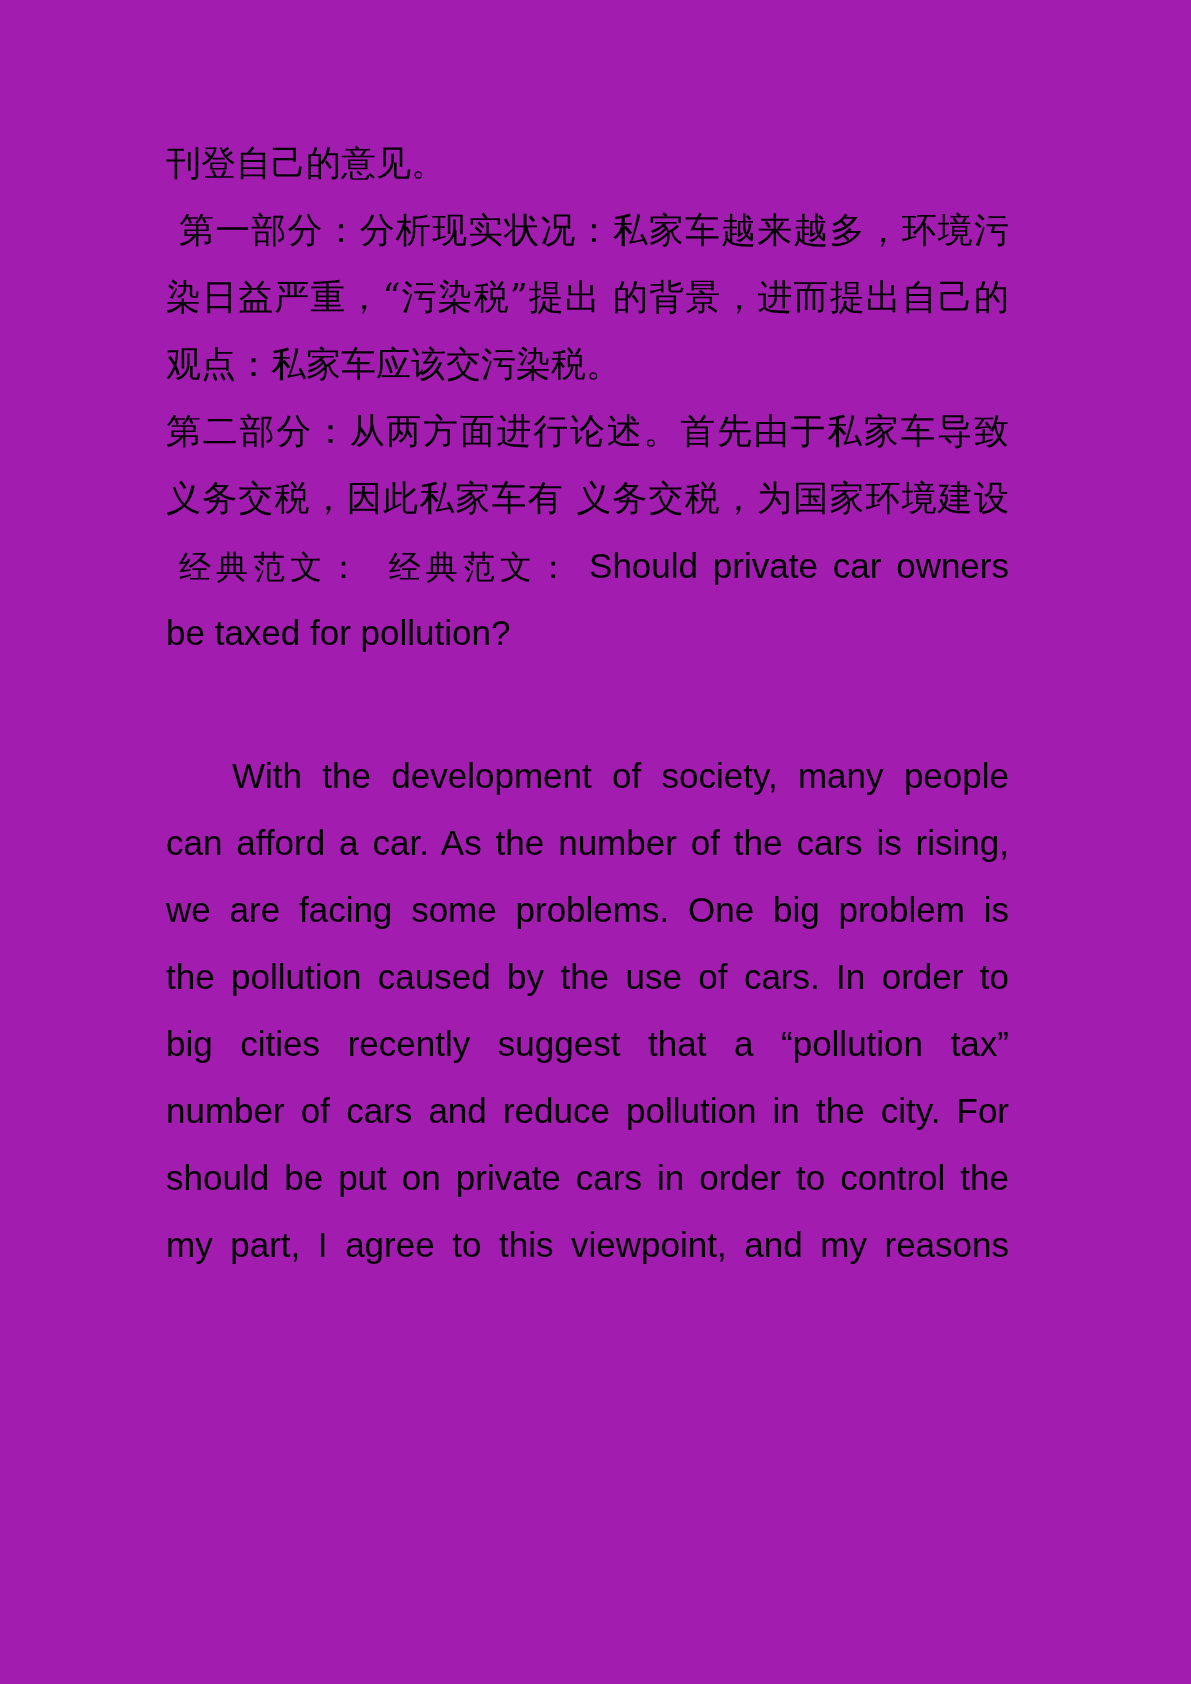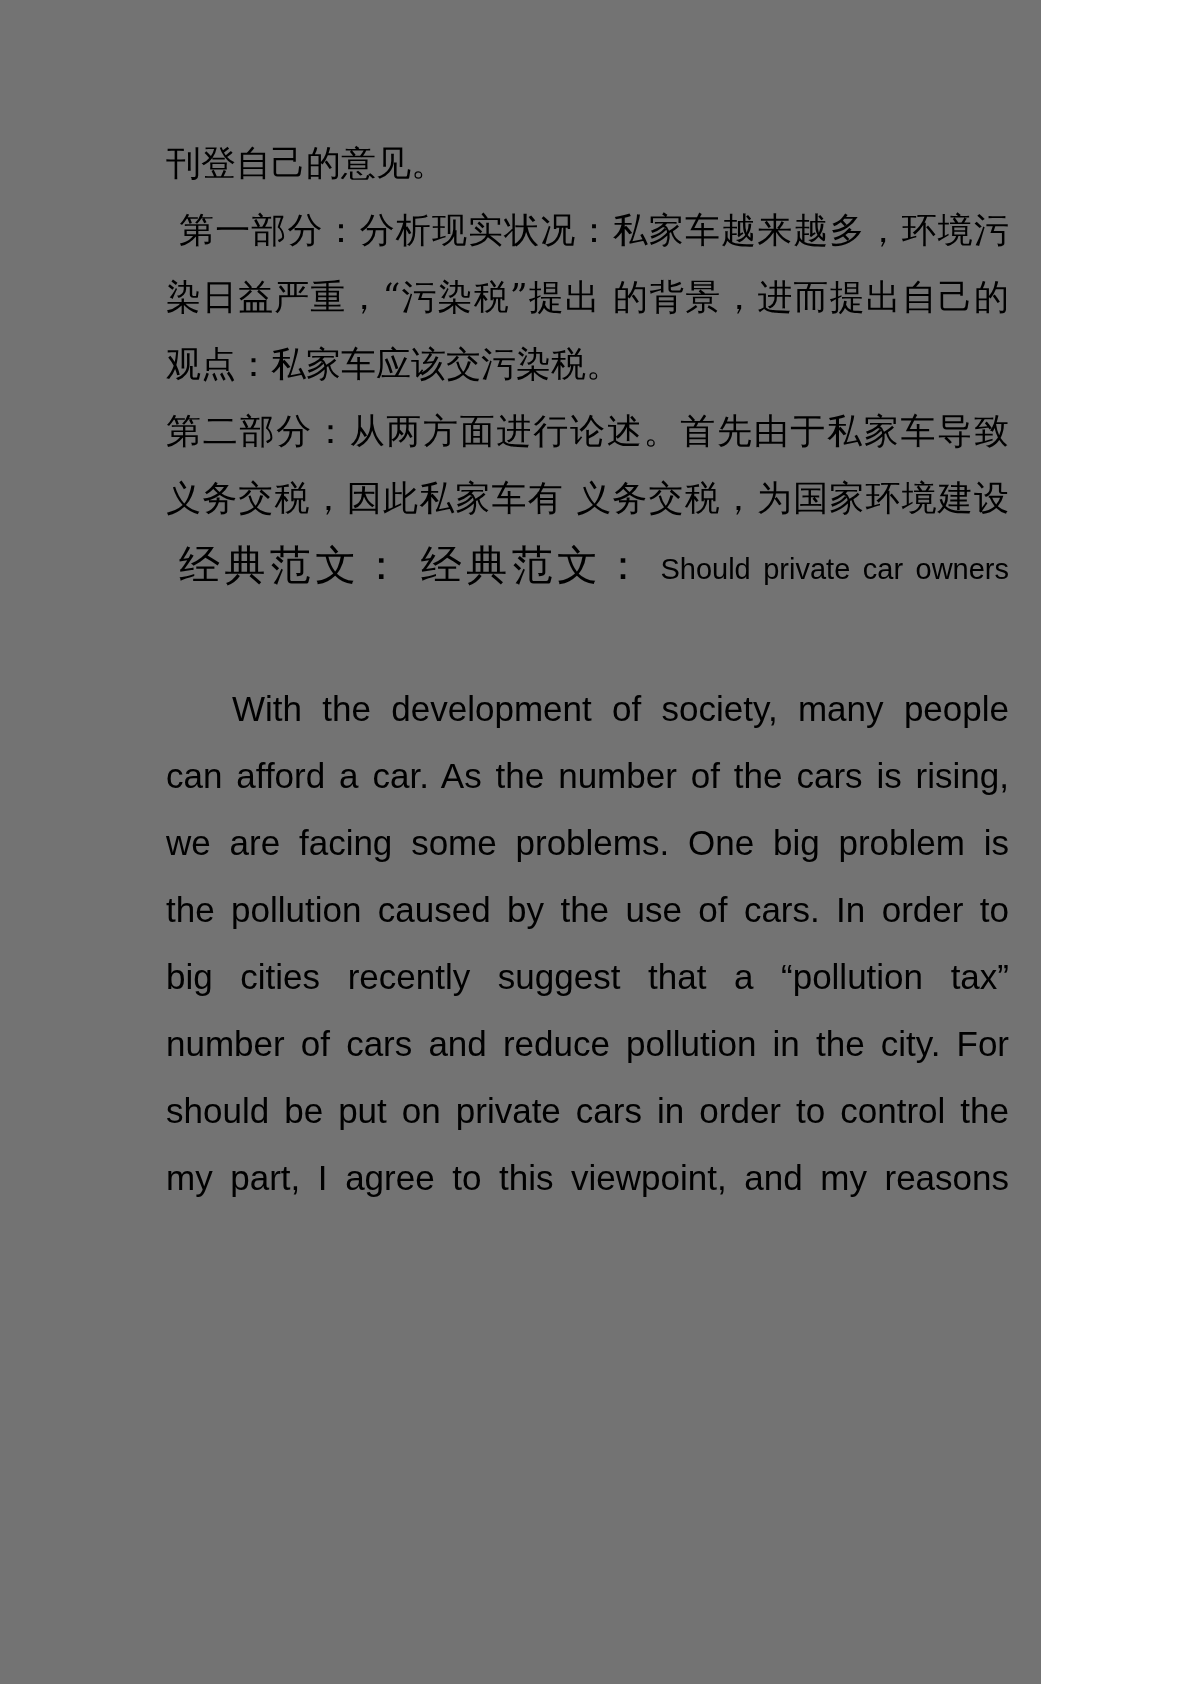--- a/index.html
+++ b/index.html
@@ -2,23 +2,23 @@
 <html><head>
 <meta charset="utf-8">
 <style>
   html, body {
     margin: 0;
     padding: 0;
     background: #ffffff;
   }
   .page {
     position: relative;
-    width: 1041px;
+    width: 1191px;
     height: 1684px;
-    background: #737373;
+    background: #a21caf;
     overflow: hidden;
   }
   .textblock {
     position: absolute;
     left: 166px;
     top: 130px;
     width: 843px;
   }
   .line {
     height: 67px;
@@ -33,25 +33,25 @@
   .en {
     font-family: "Liberation Sans", "DejaVu Sans", sans-serif;
     font-size: 35px;
   }
   .mixed {
     font-family: "DejaVu Serif", "Liberation Serif", serif;
     font-size: 35px;
   }
   .mixed .en-run {
     font-family: "Liberation Sans", "DejaVu Sans", sans-serif;
-    font-size: 29px;
+    font-size: 35px;
   }
   .mixed .zh-run {
-    font-family: Liberation Serif, serif;
-    font-size: 41px;
+    font-family: Liberation Mono, monospace;
+    font-size: 32px;
   }
   .just {
     text-align: justify;
     text-align-last: justify;
   }
   .ind-half {
     padding-left: 13px;
   }
   .ind-first {
     text-indent: 66px;
@@ -66,20 +66,21 @@
 
 <div class="page">
   <div class="textblock" id="lines">
       <div class="line zh">刊登自己的意见。</div>
       <div class="line zh just ind-half">第一部分：分析现实状况：私家车越来越多，环境污</div>
       <div class="line zh just">染日益严重，“污染税”提出 的背景，进而提出自己的</div>
       <div class="line zh">观点：私家车应该交污染税。</div>
       <div class="line zh just">第二部分：从两方面进行论述。首先由于私家车导致</div>
       <div class="line zh just">义务交税，因此私家车有 义务交税，为国家环境建设</div>
       <div class="line mixed just ind-half"><span class="zh-run">经典范文：</span><span class="zh-run"> 经典范文：</span><span class="en-run"> Should private car owners</span></div>
+      <div class="line en">be taxed for pollution?</div>
       <div class="line blank"></div>
       <div class="line en just ind-first">With the development of society, many people</div>
       <div class="line en just">can afford a car. As the number of the cars is rising,</div>
       <div class="line en just">we are facing some problems. One big problem is</div>
       <div class="line en just">the pollution caused by the use of cars. In order to</div>
       <div class="line en just">big cities recently suggest that a “pollution tax”</div>
       <div class="line en just">number of cars and reduce pollution in the city. For</div>
       <div class="line en just">should be put on private cars in order to control the</div>
       <div class="line en just">my part, I agree to this viewpoint, and my reasons</div>
     </div>

